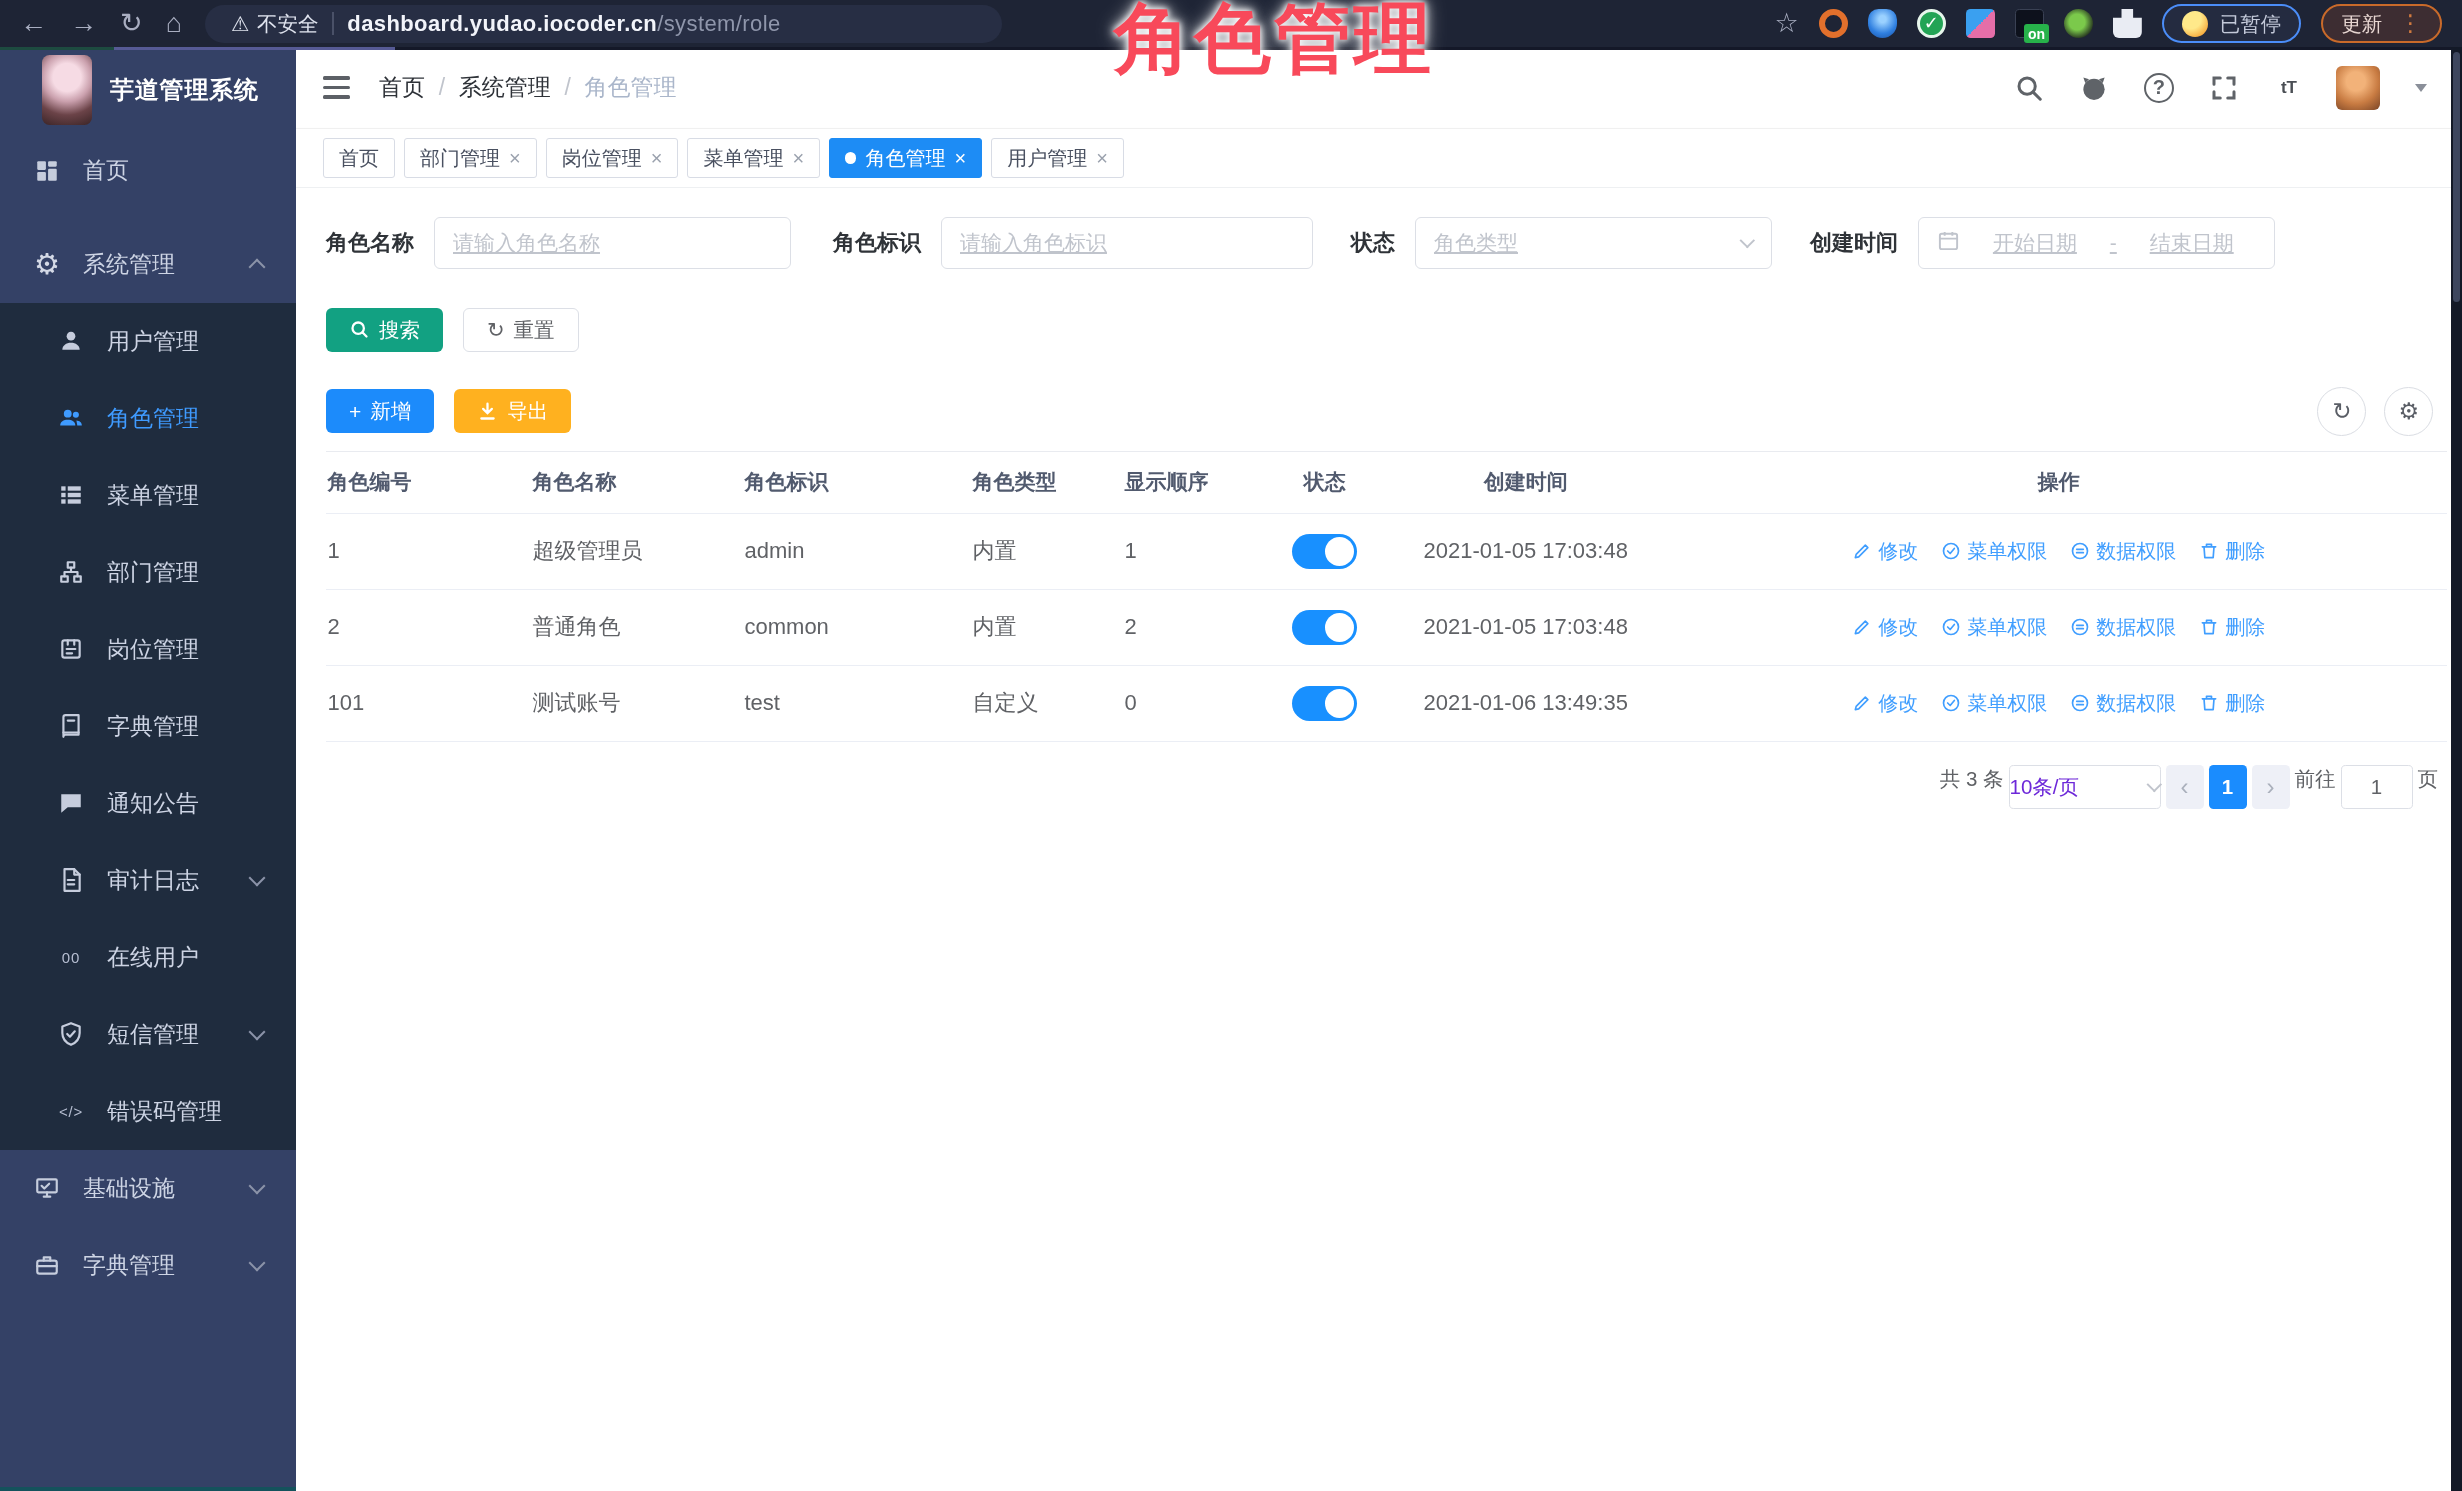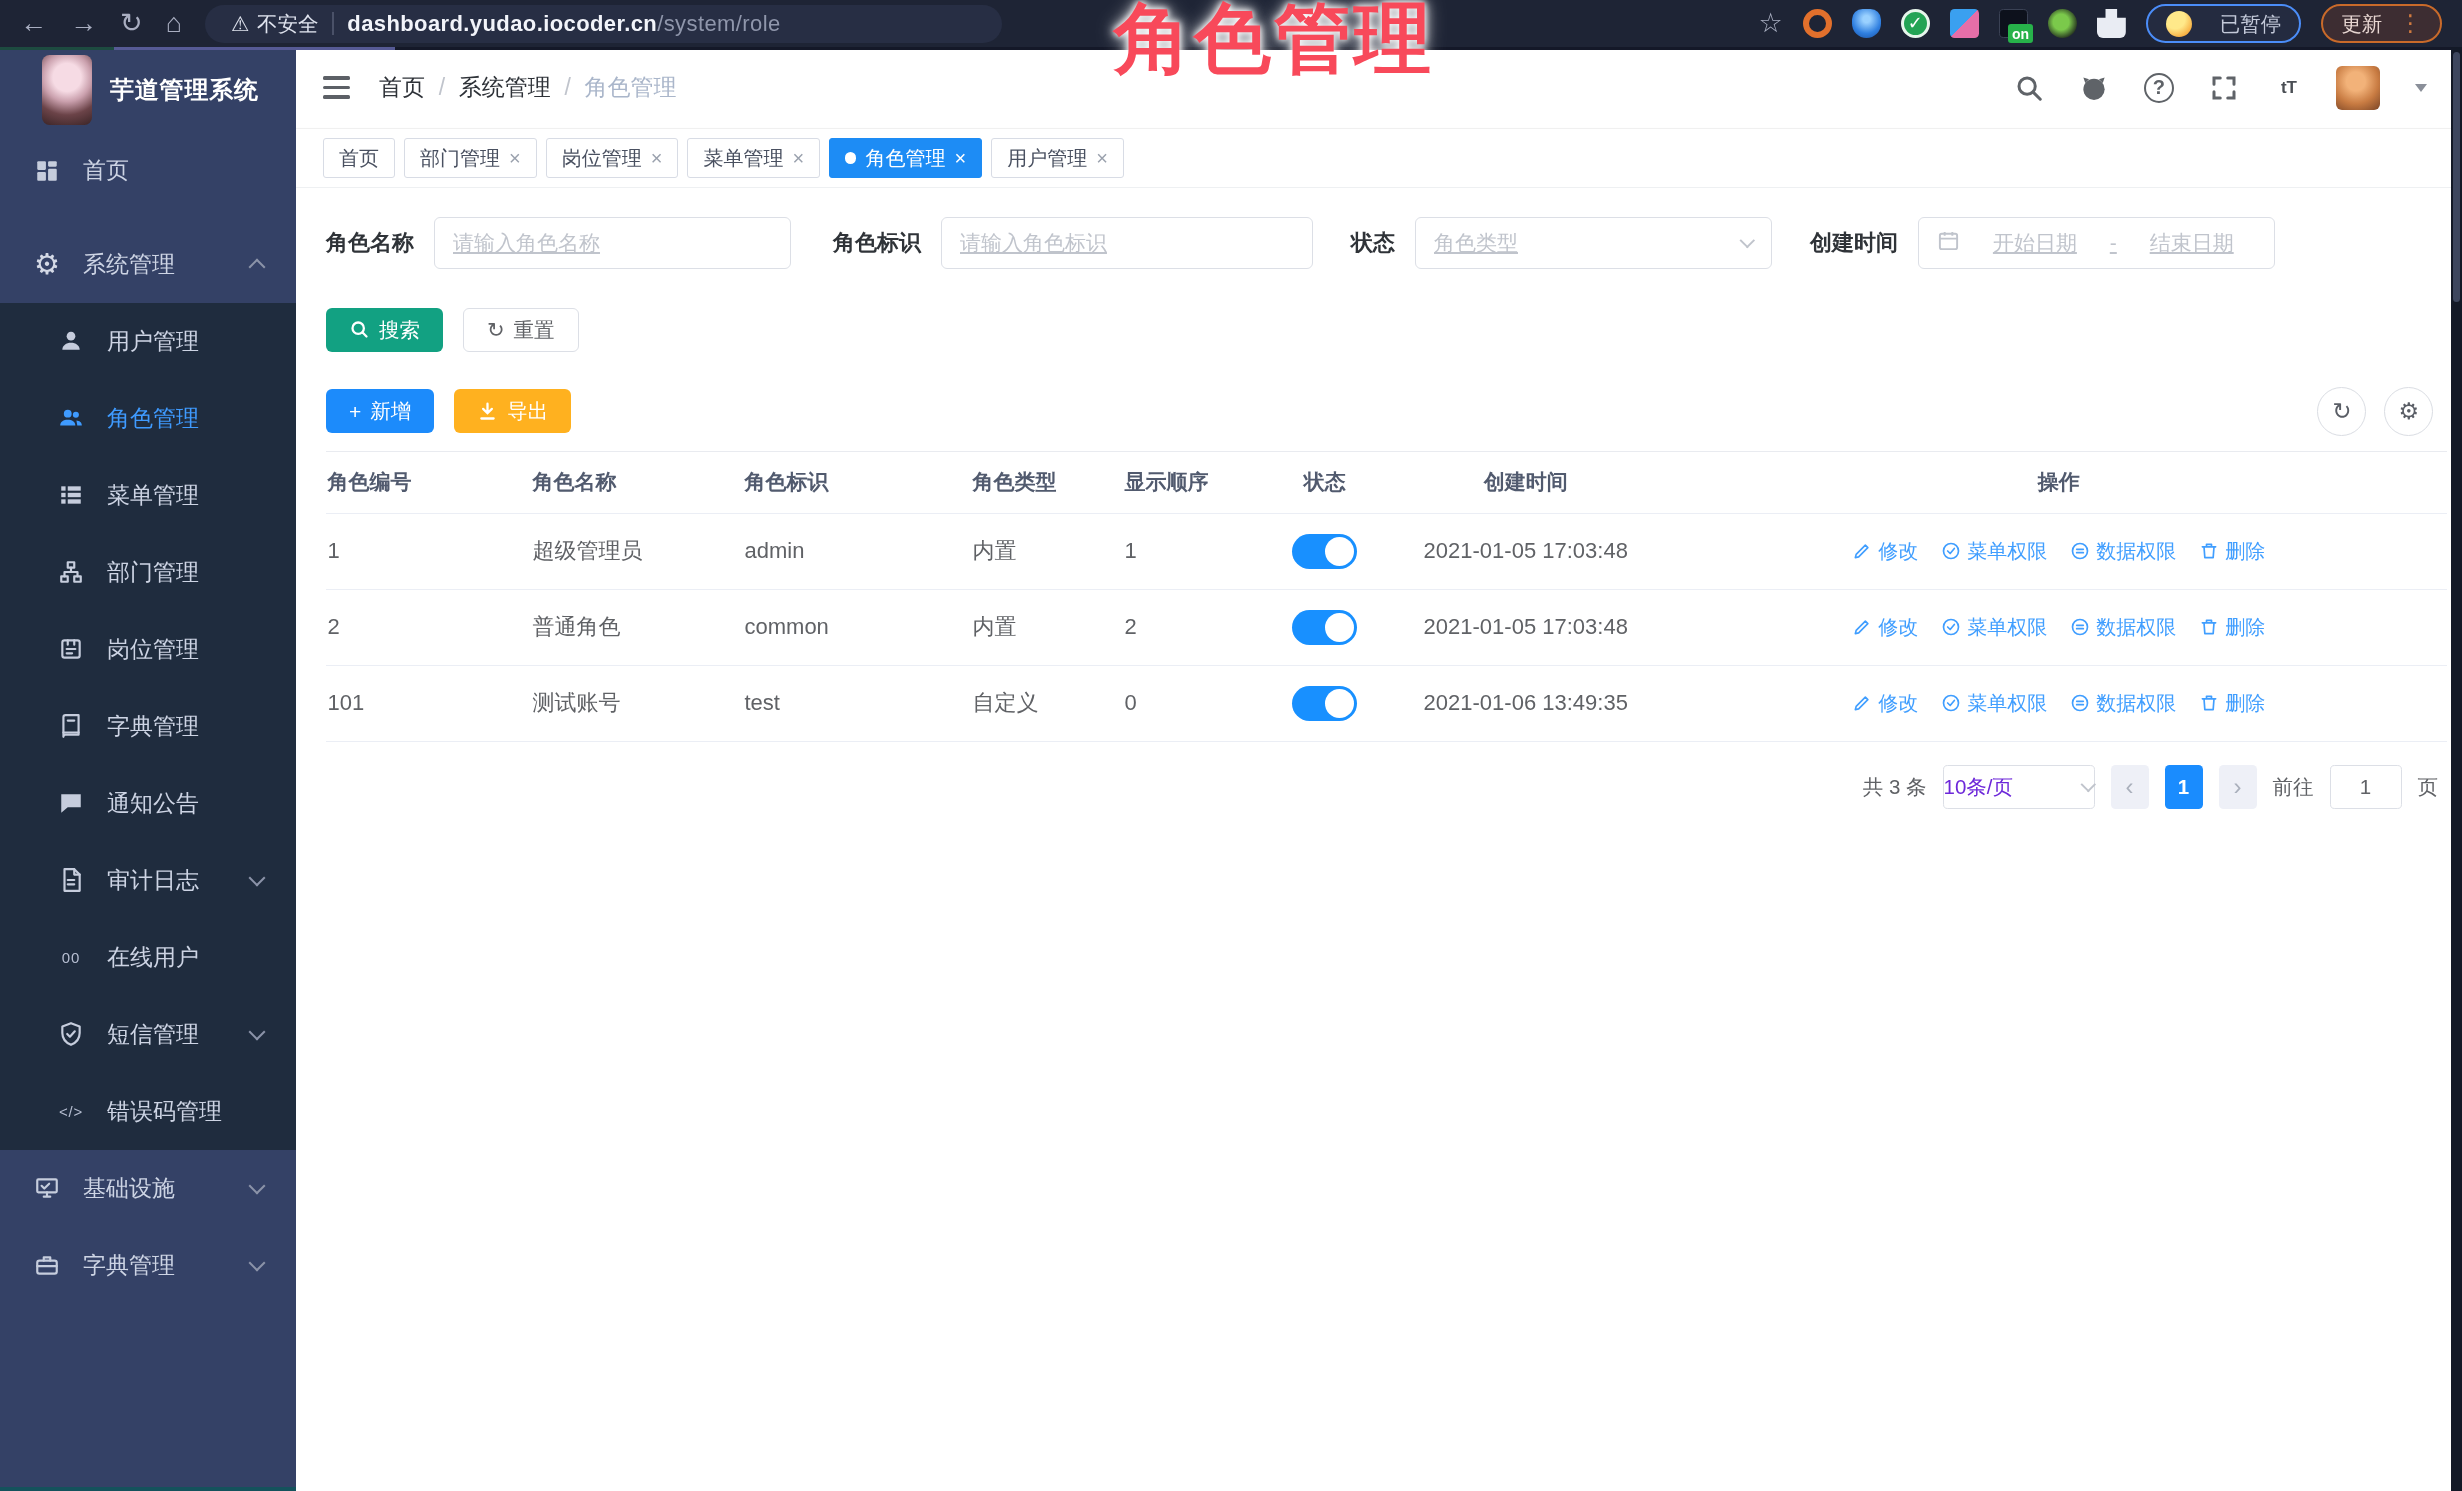--- a/index.html
+++ b/index.html
@@ -23,21 +23,21 @@
   .ext { width:29px; height:29px; border-radius:50%; position:relative; flex:none; }
   .ext.ring   { background:transparent; border:6.8px solid #e2702c; }
   .ext.drop   { background:radial-gradient(circle at 50% 35%, #9ad1ff 15%, #2f7fe0 60%, #1b4f9e); border-radius:40% 40% 55% 55%; }
   .ext.check  { background:#23a455; border:3px solid #e7f6ec; color:#fff; font-size:18px; text-align:center; line-height:23px; }
   .ext.grid   { border-radius:4.6px; background:linear-gradient(135deg,#3aa0f0 50%,#e56ea8 50%); }
   .ext.panel  { border-radius:4.6px; background:#0d111c; border:1.5px solid #3a4154; }
   .ext.panel .on-badge { position:absolute; right:-6px; bottom:-6px; background:#27b24a; color:#fff;
                          font-size:14px; line-height:1; padding:2.3px 3.8px; border-radius:3px; font-weight:bold; }
   .ext.monkey { background:radial-gradient(circle at 45% 45%, #7bc94b 35%, #24301f 75%); }
   .ext.puzzle { background:#e9ecf3; border-radius:6px; clip-path:polygon(0 30%,30% 30%,30% 0,70% 0,70% 30%,100% 30%,100% 100%,0 100%); }
-  .pill { display:flex; align-items:center; gap:28px; height:39px; border-radius:21px; padding:0 18px; font-size:20.5px; }
+  .pill { display:flex; align-items:center; gap:12px; height:39px; border-radius:21px; padding:0 18px; font-size:20.5px; }
   .pill.paused { background:#242b40; border:2.3px solid #4b8df8; color:#c3c9d9; }
   .pill.update { background:#3d2d32; border:2.3px solid #c96a2a; color:#e8d7d2; gap:16.7px; }
   .emoji-face { width:26px; height:26px; border-radius:50%;
                 background:radial-gradient(circle at 35% 30%, #ffe98a 40%, #f6a93b 80%, #d97b22); }
   .vdots { color:#d07a3f; font-size:23px; letter-spacing:0; }
 
   
   .overlay-title { position:absolute; left:1114px; top:-12px; z-index:60; font-size:77px; font-weight:bold;
                    color:#f8495a; letter-spacing:3px;
                    text-shadow:0 0 6px #fff, 0 0 12px rgba(255,255,255,.95), 0 0 20px rgba(255,255,255,.7); }
@@ -134,21 +134,21 @@
   .td { padding-left:1.5px; display:flex; align-items:center; }
   .c1{width:205px;} .c2{width:212px;} .c3{width:228px;} .c4{width:152px;} .c5{width:144px;}
   .c6{width:114px; justify-content:center;} .c7{width:288px; justify-content:center;}
   .c8{flex:1; justify-content:center; gap:23px;}
   .switch { width:65px; height:35px; border-radius:17.5px; background:#1890ff; position:relative; flex:none; cursor:pointer; }
   .switch::after { content:''; position:absolute; top:3px; right:3px; width:29px; height:29px; border-radius:50%; background:#fff; }
   .alink { color:#409eff; font-size:20px; display:flex; align-items:center; gap:6px; cursor:pointer; white-space:nowrap; }
   .alink svg { width:20px; height:20px; stroke:currentColor; fill:none; stroke-width:2; stroke-linecap:round; stroke-linejoin:round; }
 
   
-  .pager { margin-top:23px; display:flex; align-items:center; justify-content:flex-end; gap:16px;
+  .pager { margin-top:23px; display:flex; align-items:flex-start; justify-content:flex-end; gap:5px;
            font-size:20.5px; color:#606266; padding-right:9px; }
   .psel { width:152px; height:44px; border:1.5px solid #dcdfe6; border-radius:4.6px; display:flex; align-items:center;
           justify-content:center; gap:12px; color:#6d28d9; cursor:pointer; }
   .pbtn { width:38px; height:44px; border-radius:4.6px; background:#eef0f7; color:#aab0bc; font-size:24px;
           display:flex; align-items:center; justify-content:center; cursor:pointer; }
   .pbtn.cur { background:#1a8cfe; color:#fff; font-weight:bold; font-size:20.5px; }
   .goto-input { width:72px; height:44px; border:1.5px solid #dcdfe6; border-radius:4.6px; text-align:center;
                 font-size:20.5px; color:#606266; outline:none; font-family:inherit; }
 
   

